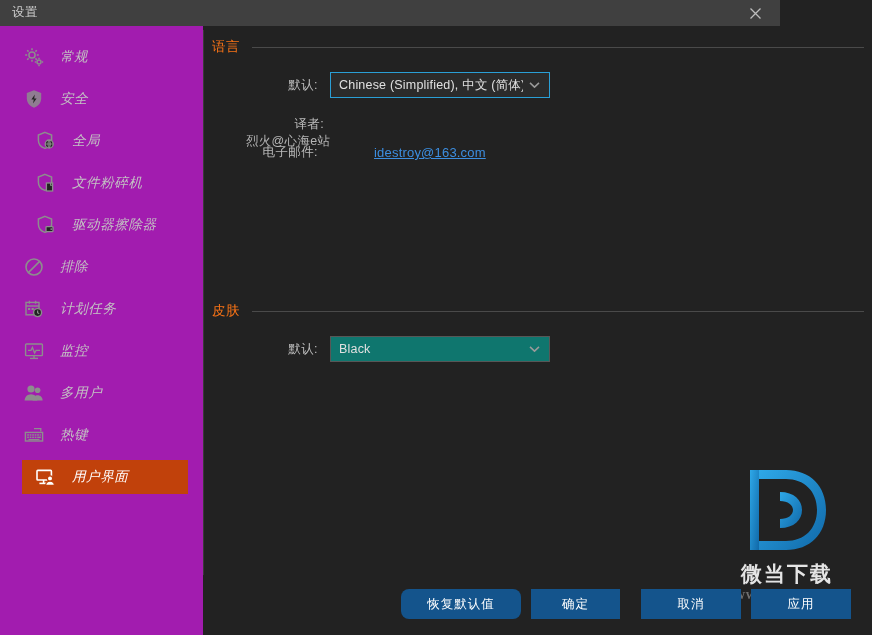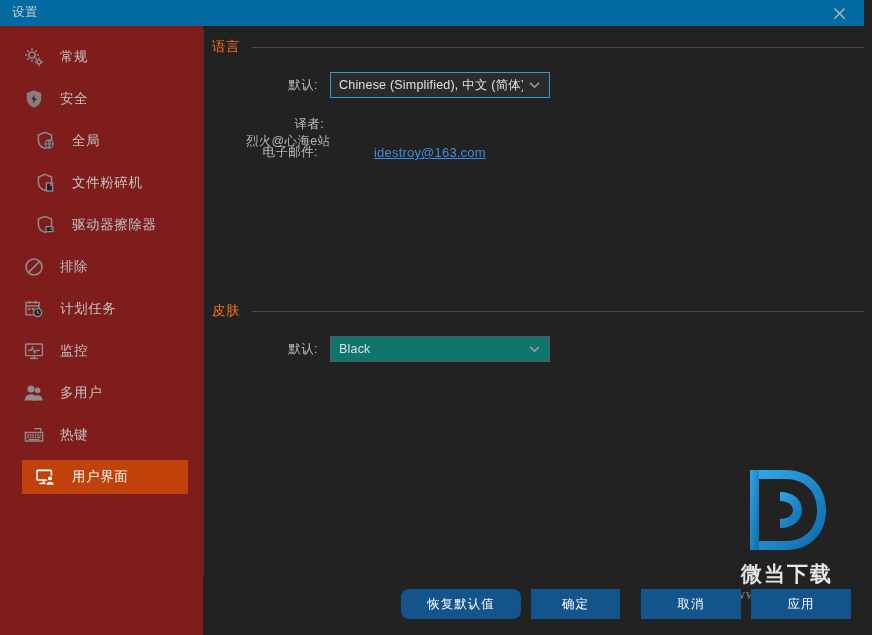--- a/index.html
+++ b/index.html
@@ -21,23 +21,23 @@
     position: relative;
     width: 872px;
     height: 635px;
     background: #222222;
   }
 
   
   .titlebar {
     position: absolute;
     top: 0; left: 0;
-    width: 864px;
+    width: 780px;
     height: 26px;
-    background: #0369a1;
+    background: #404040;
   }
   .titlebar-title {
     position: absolute;
     left: 12px;
     top: 4px;
     font-size: 12.5px;
     color: #cccccc;
     letter-spacing: .5px;
   }
   .close-btn {
@@ -52,22 +52,23 @@
     cursor: pointer;
   }
   .close-btn svg { display: block; }
 
   
   .sidebar {
     position: absolute;
     top: 26px; left: 0;
     width: 203px;
     height: 609px;
-    background: #7f1d1d;
+    background: #a21caf;
     padding-top: 14px;
+    font-style: italic;
   }
   .sidebar-sep {
     position: absolute;
     top: 30px;
     left: 203px;
     width: 1px;
     height: 545px;
     background: #3a3a3a;
   }
 

